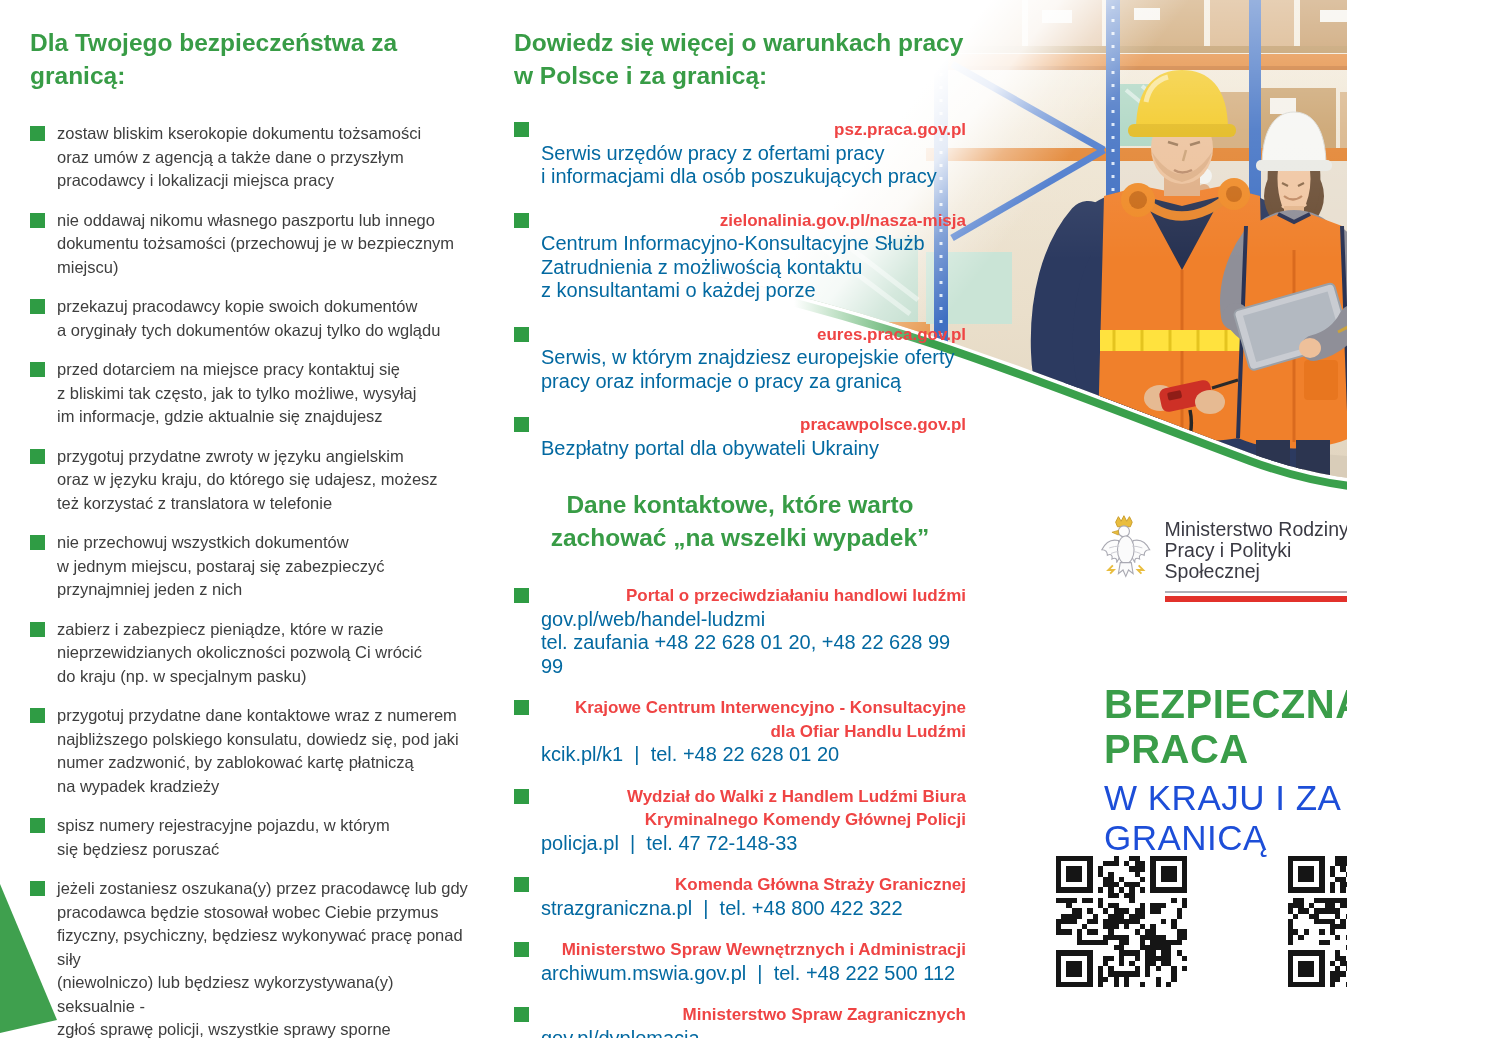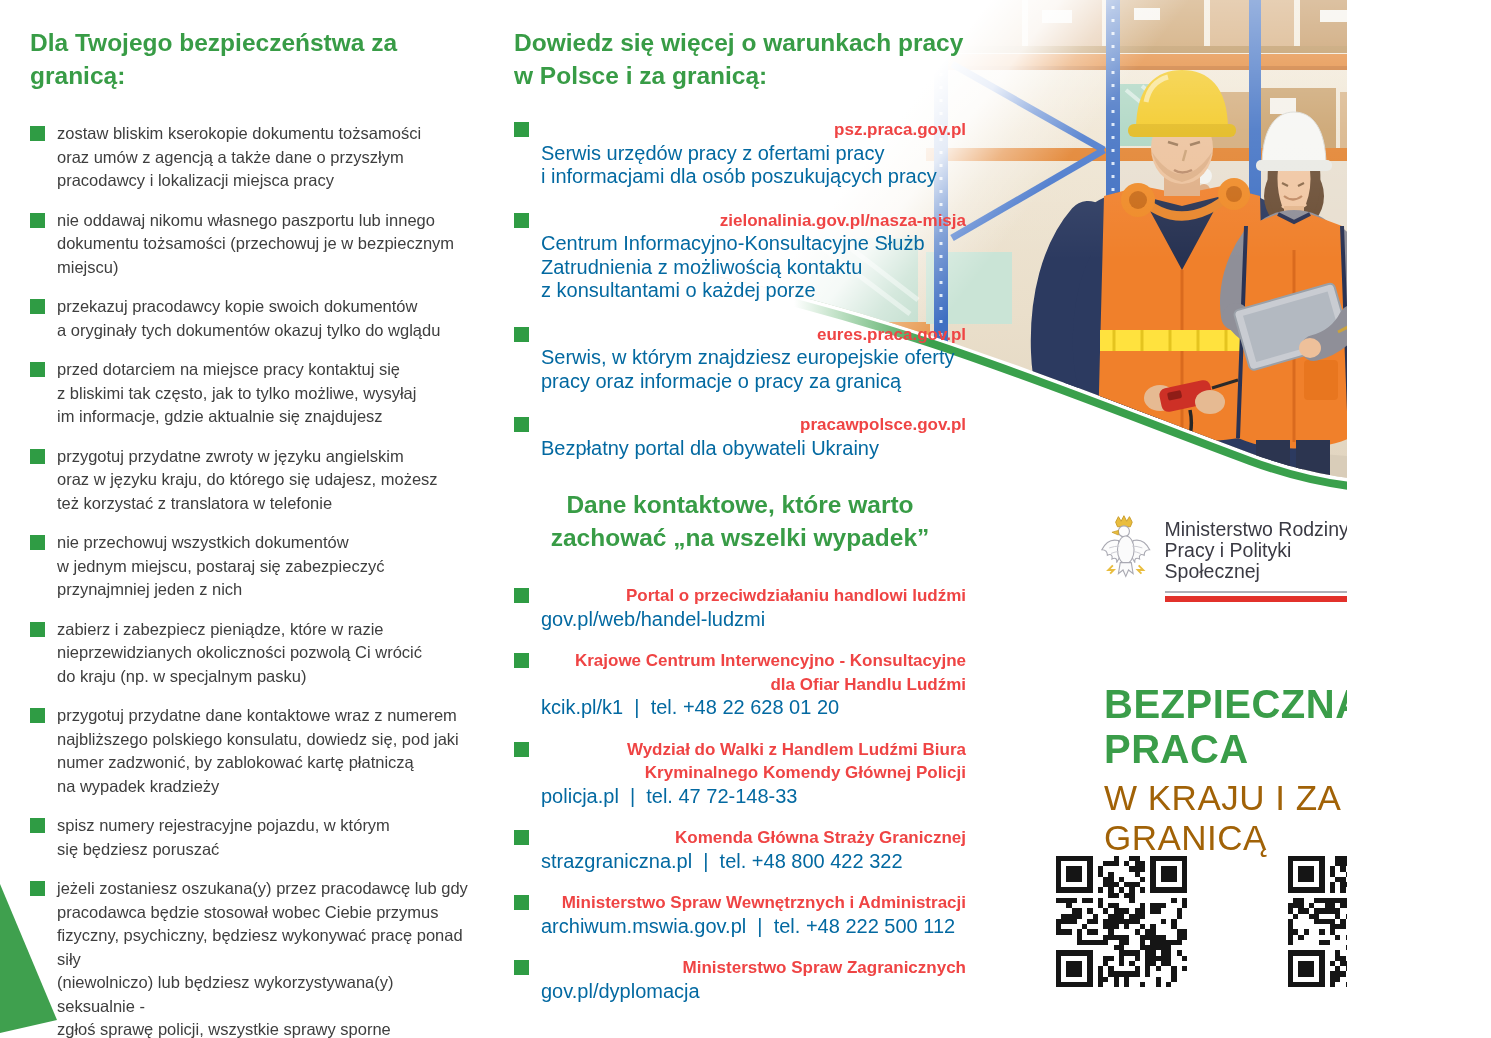--- a/index.html
+++ b/index.html
@@ -34,21 +34,21 @@
 
   
   .logo { position:absolute; left:1100px; top:512px; display:flex; gap:13px; z-index:2; }
   .logo-text { padding-top:7px; font-size:19.5px; line-height:21px; color:#3a3a43; }
   .rule { height:2px; background:#b0b0b8; margin-top:9px; width:205px; }
   .redbar { height:6px; background:var(--red); margin-top:3px; width:205px; }
 
   
   .title { position:absolute; left:1104px; top:682px; z-index:2; }
   .t1 { font-size:40px; font-weight:bold; color:var(--title_green); letter-spacing:0.5px; }
-  .t2 { font-size:35px; font-weight:normal; color:#a16207; letter-spacing:0.5px; margin-top:6px; }
+  .t2 { font-size:35px; font-weight:normal; color:#1d4ed8; letter-spacing:0.5px; margin-top:6px; }
 
   
   .qr { position:absolute; width:131px; height:131px; z-index:2; }
   #qr1 { left:1056px; top:856px; }
   #qr2 { left:1288px; top:856px; }
 </style>
 </head>
 <body>
 
 <div class="page">
@@ -325,20 +325,21 @@
     </div>
 
     <h2 class="green-h h2b">Dane kontaktowe, które warto
 zachować „na wszelki wypadek”</h2>
 
     <div class="contacts">
       <div class="m-item">
         <span class="sq"></span>
         <div class="m-name">Portal o przeciwdziałaniu handlowi ludźmi</div>
         <p>gov.pl/web/handel-ludzmi</p>
+        <p>tel. zaufania +48 22 628 01 20, +48 22 628 99 99</p>
       </div>
       <div class="m-item">
         <span class="sq"></span>
         <div class="m-name">Krajowe Centrum Interwencyjno - Konsultacyjne
 dla Ofiar Handlu Ludźmi</div>
         <p>kcik.pl/k1 &nbsp;|&nbsp; tel. +48 22 628 01 20</p>
       </div>
       <div class="m-item">
         <span class="sq"></span>
         <div class="m-name">Wydział do Walki z Handlem Ludźmi Biura

